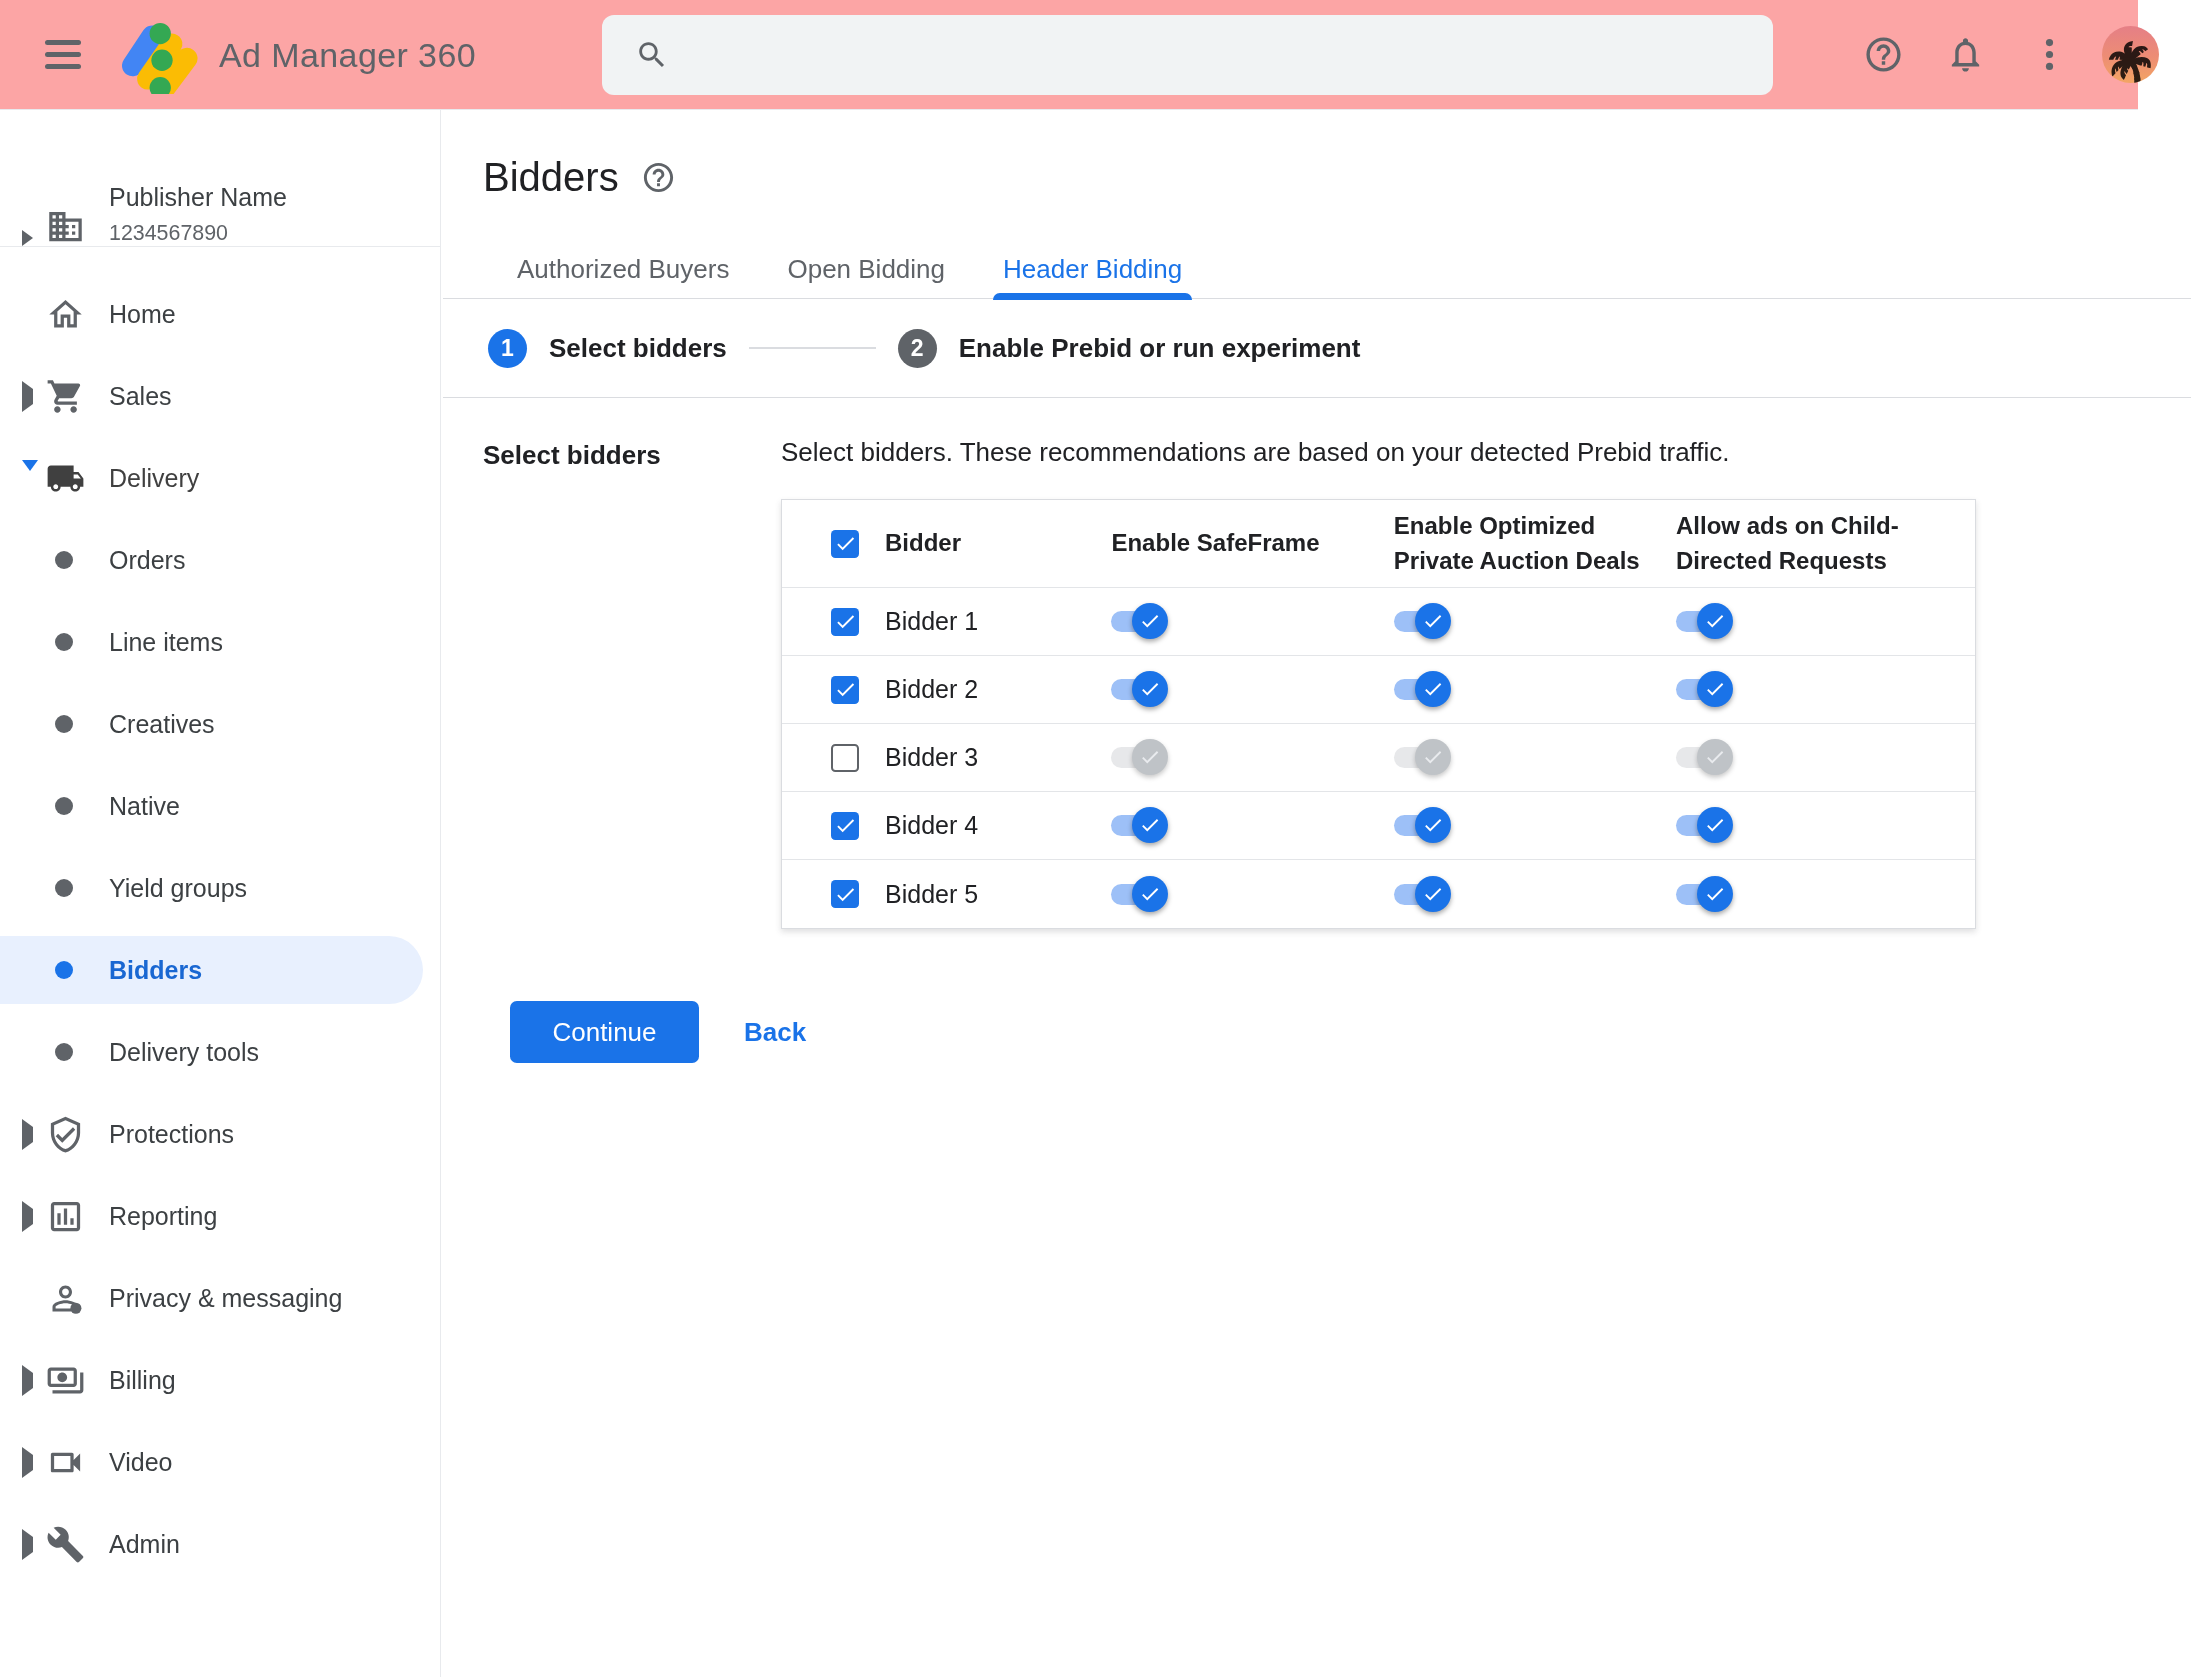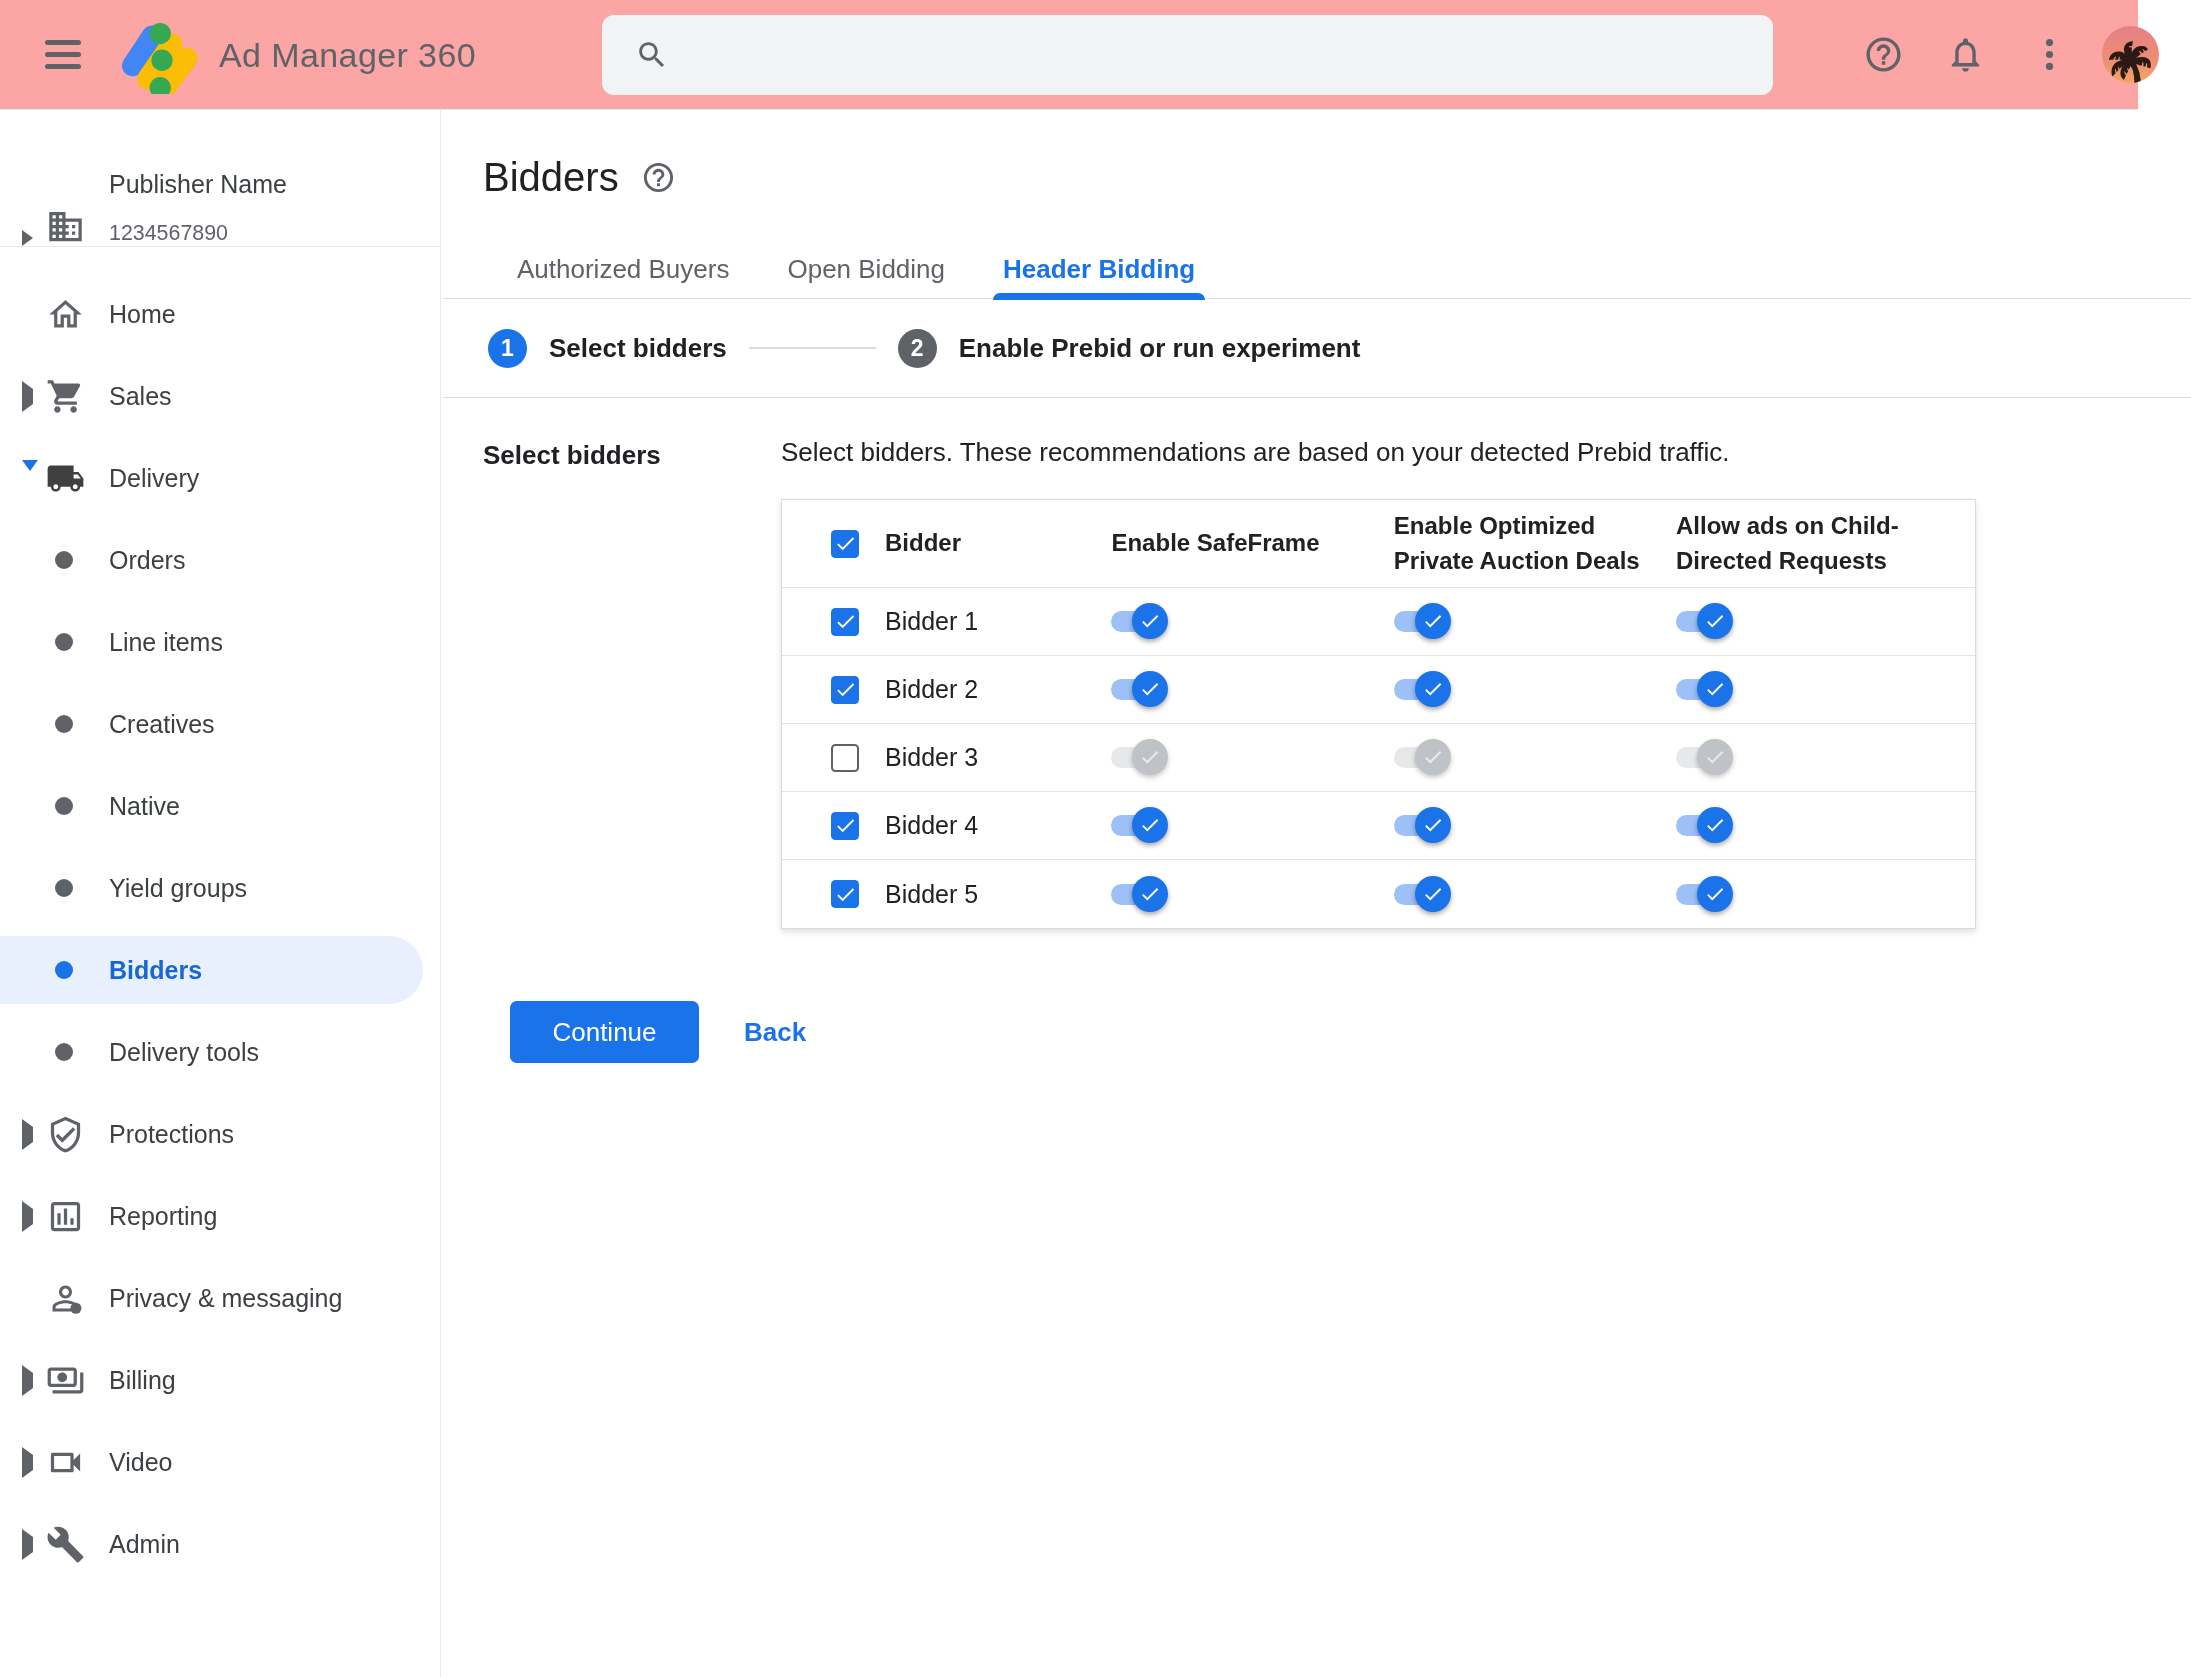--- a/index.html
+++ b/index.html
@@ -36,21 +36,21 @@
   .avatar .palm { font-size:45px; line-height:1; filter:brightness(0); opacity:.82; transform:translateY(5.1px); }
 
   
   .sidebar { position:absolute; left:0; top:110px; width:441px; height:1567px;
     background:#fff; border-right:1.7px solid #e8eaed; }
   .publisher { position:relative; height:137px; border-bottom:1.7px solid #e8eaed; display:flex; align-items:flex-end; }
   .pub-arrow { position:absolute; left:22px; }
   .pub-icon { position:absolute; left:46px; width:39px; height:39px; color:#5f6368; }
   .pub-text { margin-left:109px; }
   .pub-name { font-size:25px; color:#3c4043; }
-  .pub-id { font-size:21.4px; color:#5f6368; margin-top:22px; }
+  .pub-id { font-size:21.4px; color:#5f6368; margin-top:9px; }
 
   nav { padding-top:26px; }
   .nav-item { position:relative; height:82px; display:flex; align-items:center; cursor:pointer; }
   .nav-arrow { position:absolute; left:22px; }
   .tri-right { width:0; height:0; border-top:8.6px solid transparent; border-bottom:8.6px solid transparent;
     border-left:11px solid #5f6368; }
   .tri-down { width:0; height:0; border-left:8.6px solid transparent; border-right:8.6px solid transparent;
     border-top:11px solid #1a73e8; }
   .nav-icon { position:absolute; left:46px; width:39px; height:39px; color:#5f6368; }
   .nav-label { margin-left:109px; font-size:25px; color:#3c4043; position:relative; z-index:1; }
@@ -63,21 +63,21 @@
 
   
   .main { position:absolute; left:443px; top:110px; width:1749px; height:1567px; background:#fff; }
   .title-row { display:flex; align-items:center; gap:22px; padding:45px 0 0 40px; }
   .page-title { font-size:40px; font-weight:400; color:#202124; }
   .title-help { width:35px; height:35px; color:#5f6368; cursor:pointer; }
 
   .tabs { display:flex; margin-top:41px; padding-left:45px; height:58px; border-bottom:1.7px solid #dadce0; }
   .tab { position:relative; padding:0 29px; display:flex; align-items:center; font-size:26px;
     color:#5f6368; cursor:pointer; white-space:nowrap; }
-  .tab.active { color:#1a73e8; font-weight:bold; }
+  .tab.active { color:#1a73e8; font-weight:normal; }
   .tab.active::after { content:""; position:absolute; left:19px; right:19px; bottom:-1.7px; height:6.8px;
     background:#1a73e8; border-radius:6.8px 6.8px 0 0; }
 
   .stepper { display:flex; align-items:center; height:99px; padding-left:45px; border-bottom:1.7px solid #dadce0; }
   .step { display:flex; align-items:center; }
   .step-circle { width:39px; height:39px; border-radius:50%; display:flex; align-items:center;
     justify-content:center; color:#fff; font-size:23px; font-weight:bold; }
   .step.active .step-circle { background:#1a73e8; }
   .step.inactive .step-circle { background:#5f6368; }
   .step-label { margin-left:22px; font-size:26px; font-weight:bold; color:#202124; }

